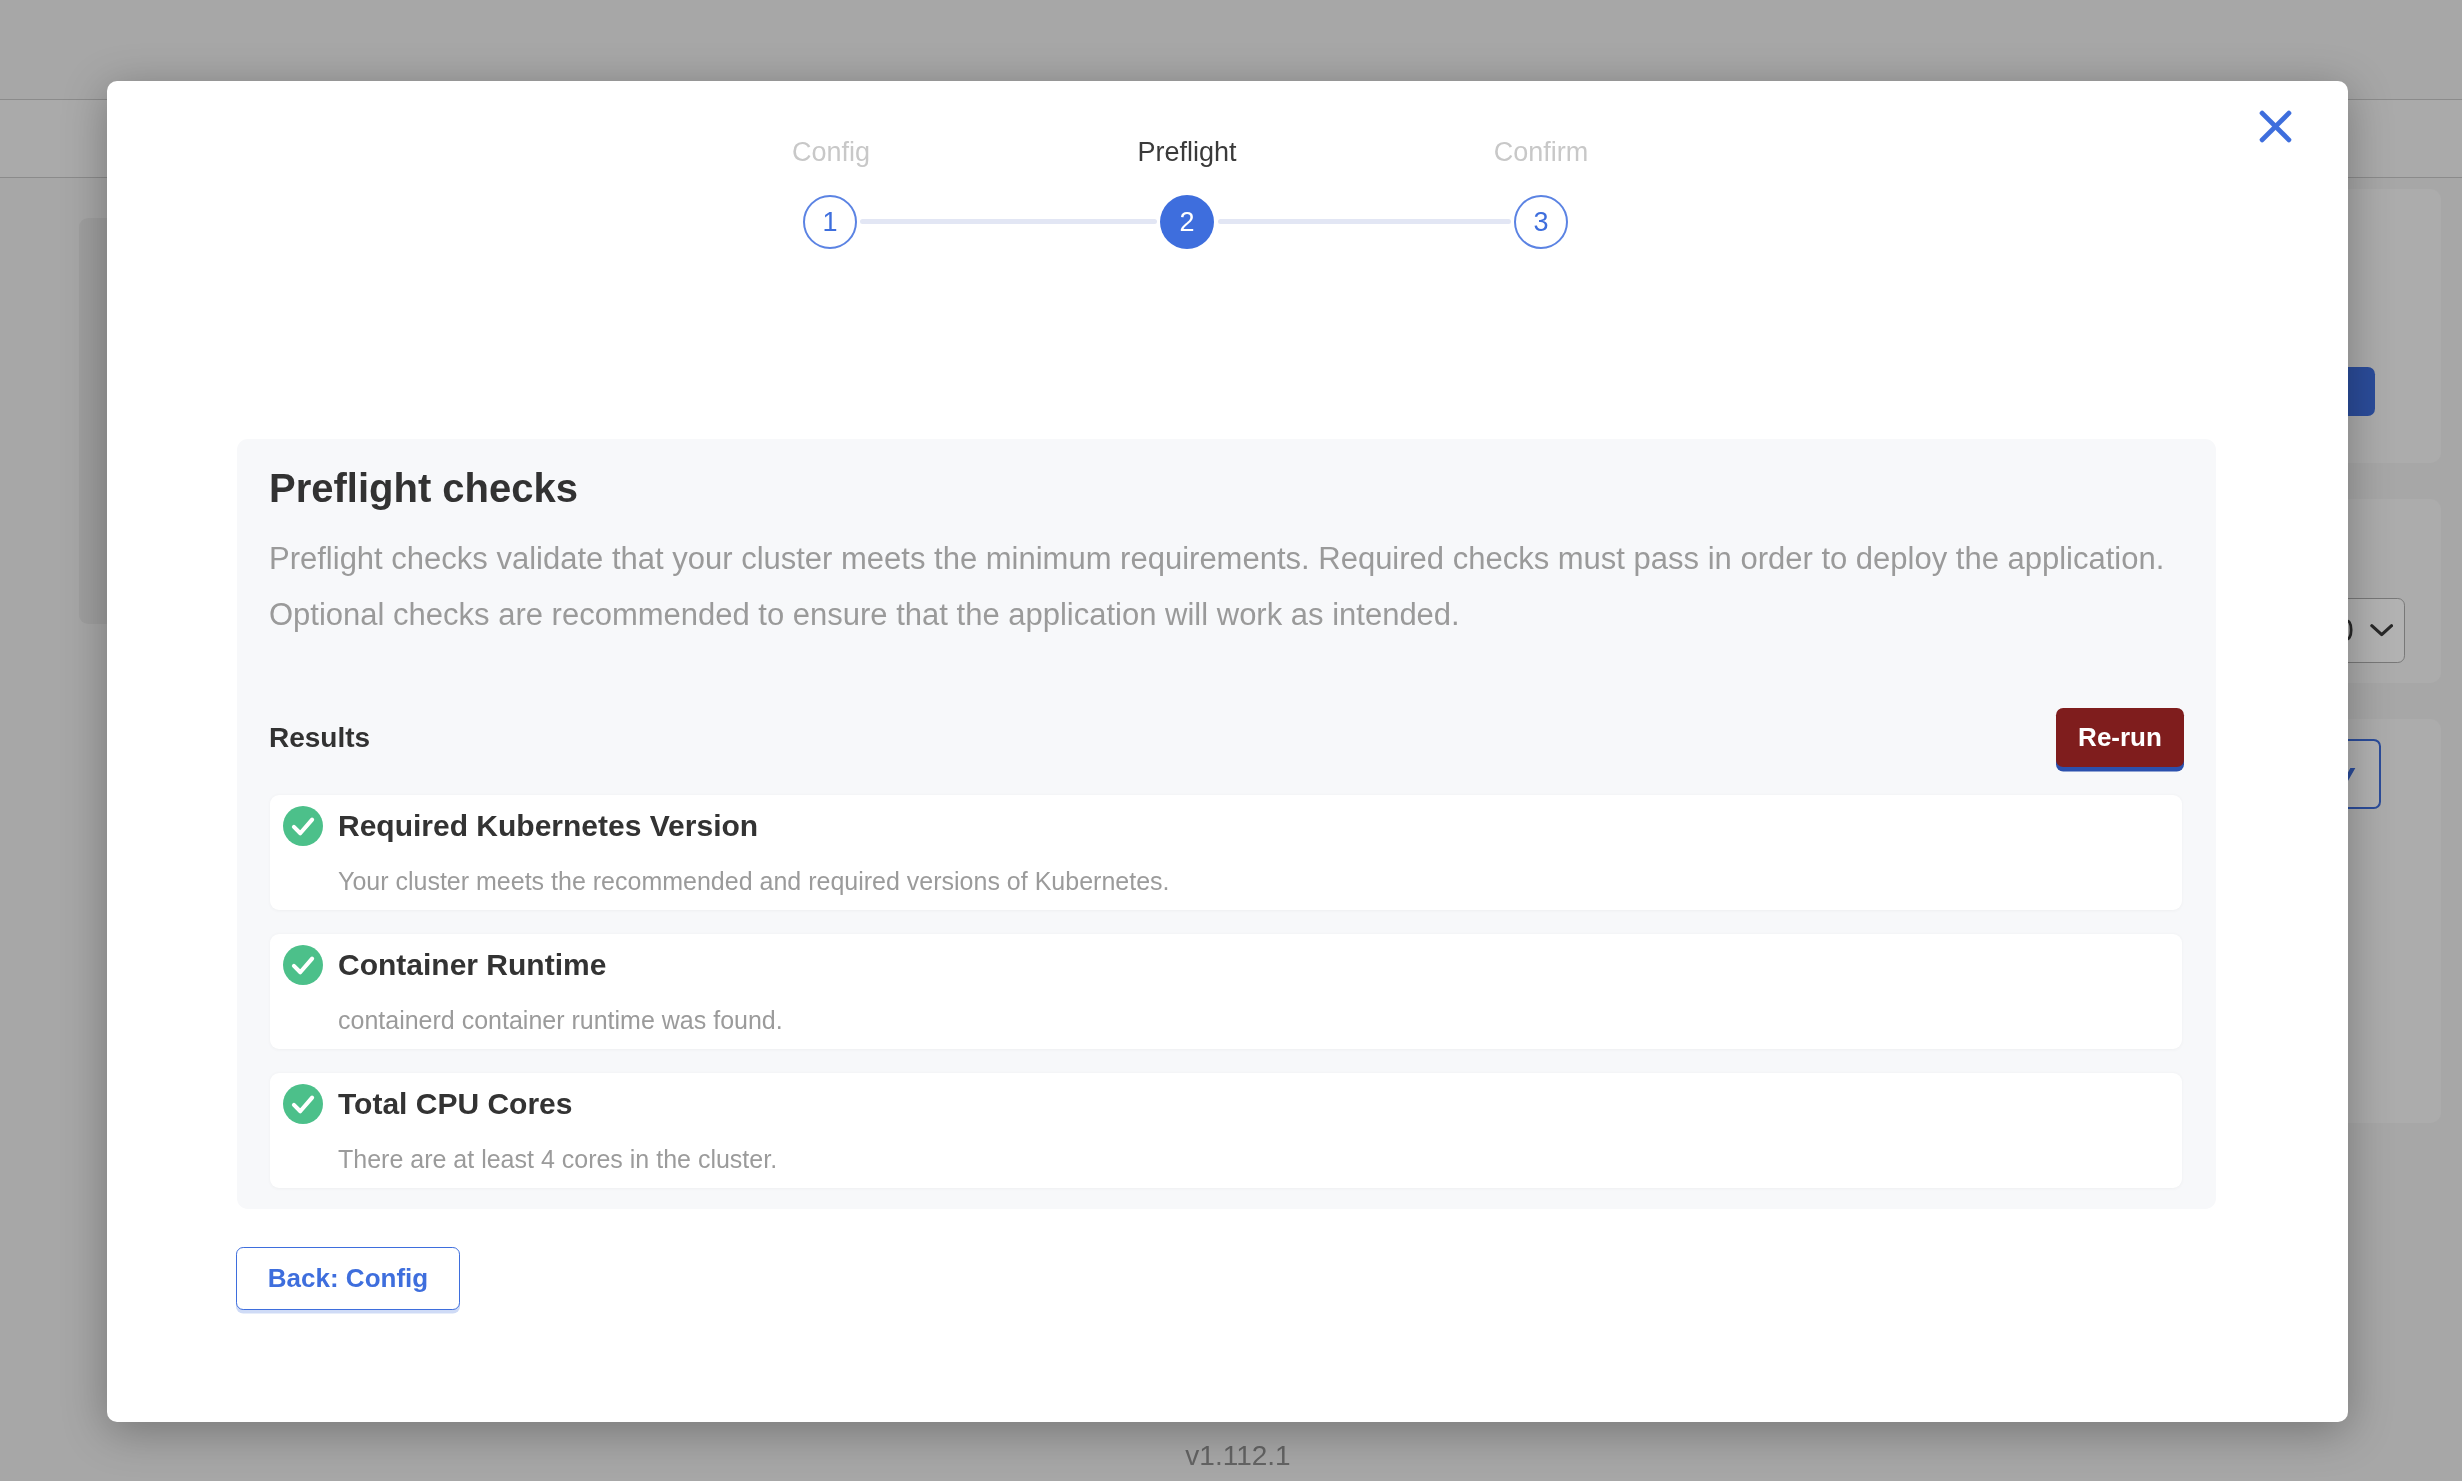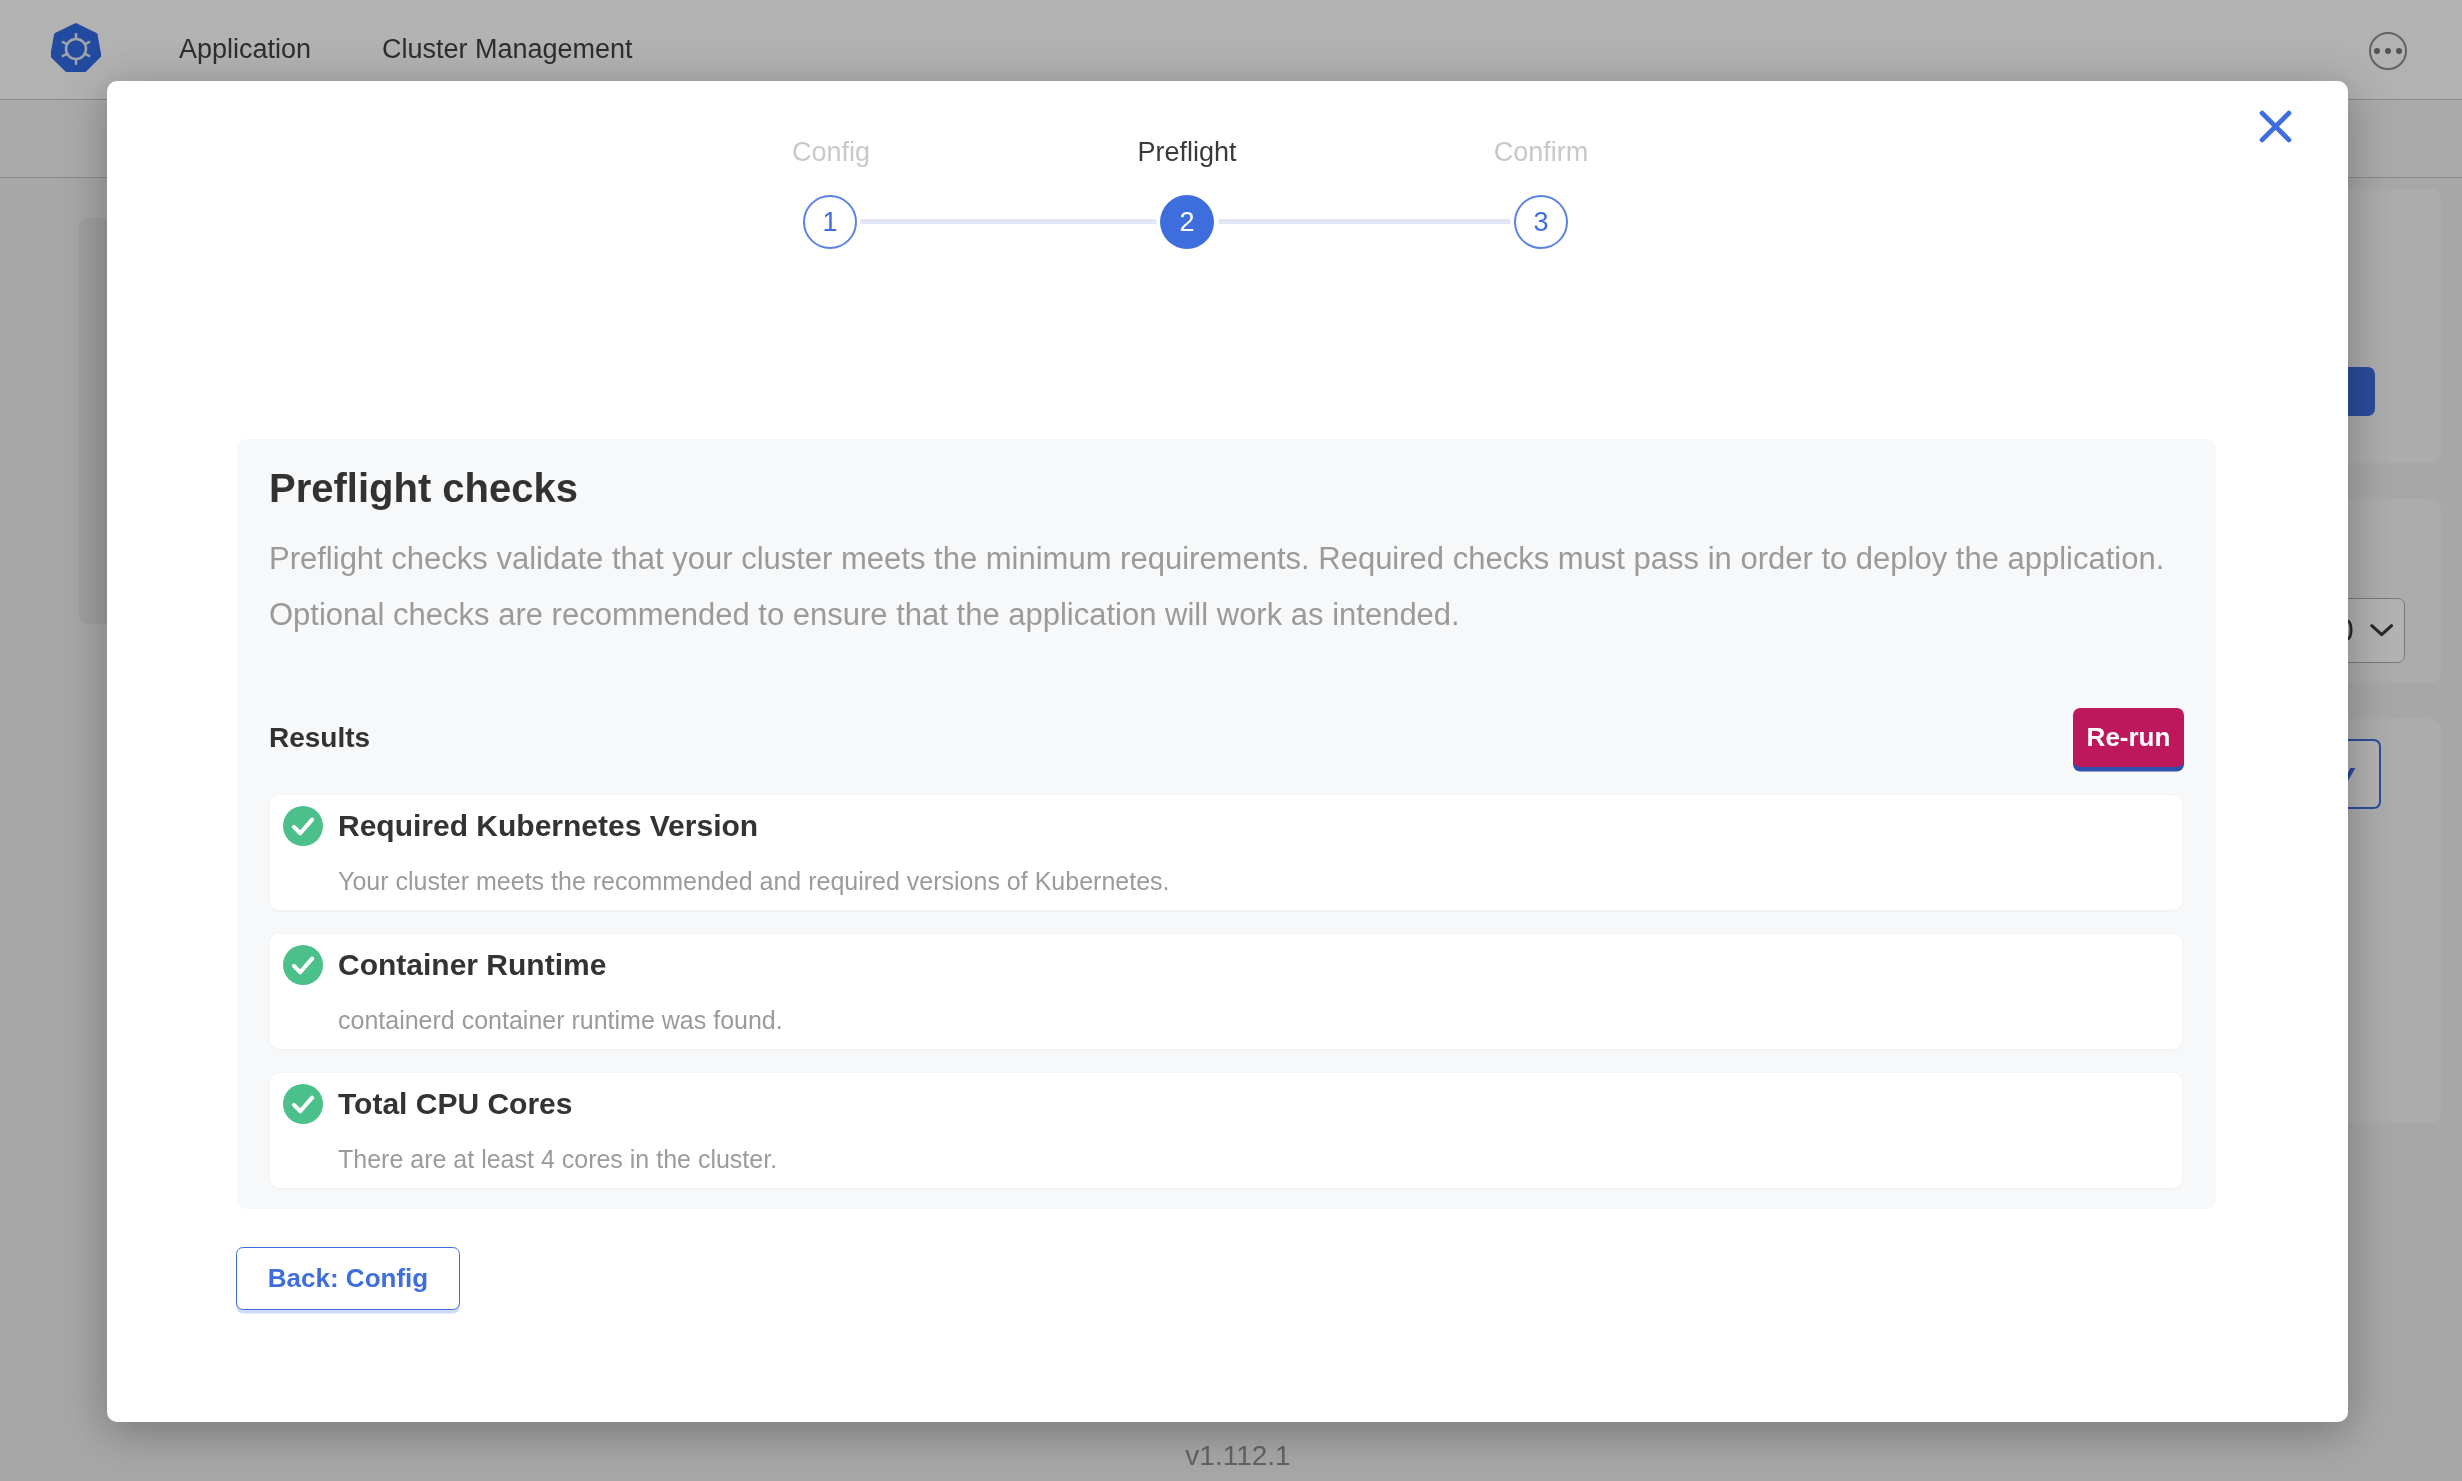--- a/index.html
+++ b/index.html
@@ -59,21 +59,21 @@
   .step-line{position:absolute;top:138px;height:5.4px;border-radius:2.7px;background:#e2e6f4;}
   .step-line.s1{left:753px;width:297px;}
   .step-line.s2{left:1111px;width:293px;}
   
   .panel{position:absolute;left:130px;top:358px;width:1979px;height:770px;background:#f7f8fa;border-radius:10.8px;}
   .panel-title{position:absolute;left:32px;top:27px;font-size:40px;font-weight:bold;color:#323232;}
   .panel-desc{position:absolute;left:32px;top:92px;width:1907px;font-size:31px;line-height:56px;color:#9a9a9a;}
   .results-row{position:absolute;left:32px;top:268px;width:1915px;height:61px;
     display:flex;align-items:center;justify-content:space-between;}
   .results-label{font-size:28px;font-weight:bold;color:#323232;}
-  .rerun-btn{width:111px;height:59px;border-radius:7.2px;background:#be185d;color:#fff;
+  .rerun-btn{width:128px;height:59px;border-radius:7.2px;background:#7f1d1d;color:#fff;
     font-size:26px;font-weight:bold;display:flex;align-items:center;justify-content:center;
     box-shadow:0 4.5px 0 #2b50ad;cursor:pointer;}
   .checks{position:absolute;left:33px;top:356px;width:1912px;}
   .check-item{position:relative;width:100%;height:115px;background:#ffffff;border-radius:9px;
     margin-bottom:24px;box-shadow:0 0.9px 3.6px rgba(0,0,0,0.04);}
   .check-icon{position:absolute;left:12.6px;top:10.8px;width:40px;height:40px;}
   .check-title{position:absolute;left:68px;top:14.4px;font-size:30px;font-weight:bold;color:#333333;}
   .check-desc{position:absolute;left:68px;top:72px;font-size:25px;color:#9b9b9b;}
   
   .back-btn{position:absolute;left:129px;top:1166px;width:224px;height:63px;background:#fff;
@@ -82,41 +82,20 @@
     box-shadow:0 3.6px 0 rgba(62,110,221,0.25);cursor:pointer;}
   .next-btn{position:absolute;left:1777px;top:1166px;width:341px;height:63px;background:#3e6edd;
     border-radius:7.2px;color:#ffffff;font-size:26px;font-weight:bold;
     display:flex;align-items:center;justify-content:center;box-shadow:0 4.5px 0 #2b50ad;cursor:pointer;}
 </style>
 </head>
 <body>
 
 <div class="bg-layer">
 
-  <div class="navbar">
-    <svg class="logo" viewBox="0 0 60 62">
-      <polygon points="30,1 56,13.5 61,41 42,60 18,60 -1,41 4,13.5" fill="#326CE5" stroke="#326CE5" stroke-width="4" stroke-linejoin="round" transform="scale(0.93) translate(2,1)"></polygon>
-      <g stroke="#e8eaf2" stroke-width="3" fill="none">
-        <circle cx="30" cy="31" r="12"></circle>
-        <line x1="30" y1="12" x2="30" y2="19"></line>
-        <line x1="30" y1="43" x2="30" y2="50"></line>
-        <line x1="13" y1="22" x2="19.5" y2="25.5"></line>
-        <line x1="40.5" y1="36.5" x2="47" y2="40"></line>
-        <line x1="13" y1="40" x2="19.5" y2="36.5"></line>
-        <line x1="40.5" y1="25.5" x2="47" y2="22"></line>
-      </g>
-    </svg>
-    <div class="nav-tab app">Application</div>
-    <div class="nav-tab cluster">Cluster Management</div>
-    <div class="ellipsis-btn">
-        <i></i>
-        <i></i>
-        <i></i>
-      </div>
-  </div>
 
   <div class="subheader"></div>
   <div class="left-card"></div>
 
   <div class="bg-panel p1"></div>
   <div class="bg-panel p2"></div>
   <div class="bg-panel p3"></div>
   <div class="bg-bluefrag"></div>
 
   <div class="bg-select">

